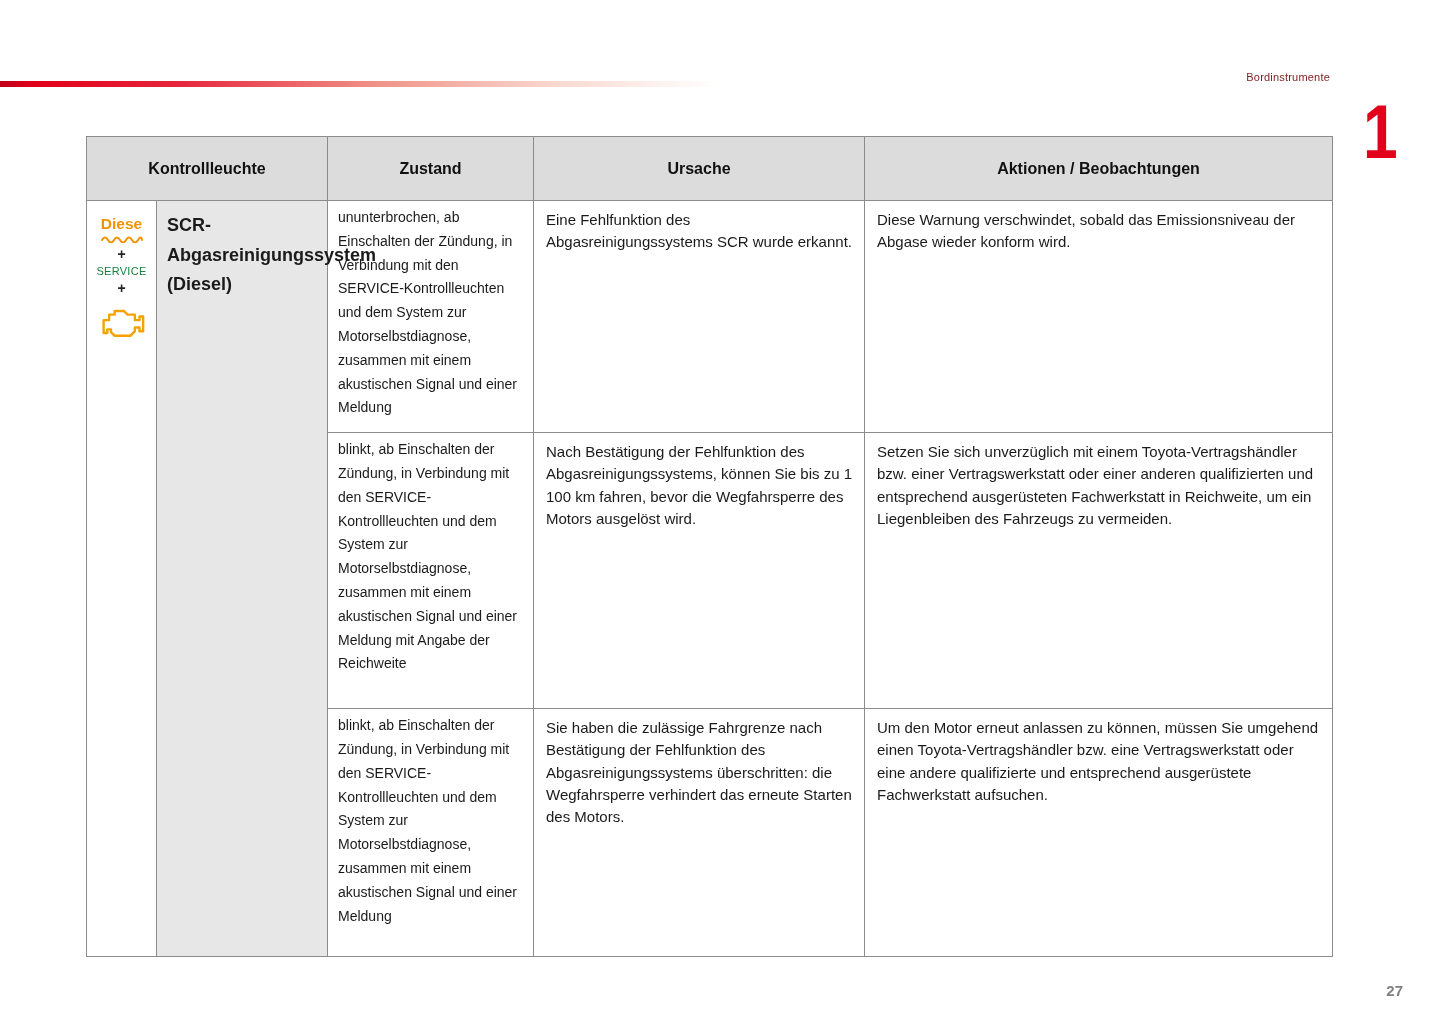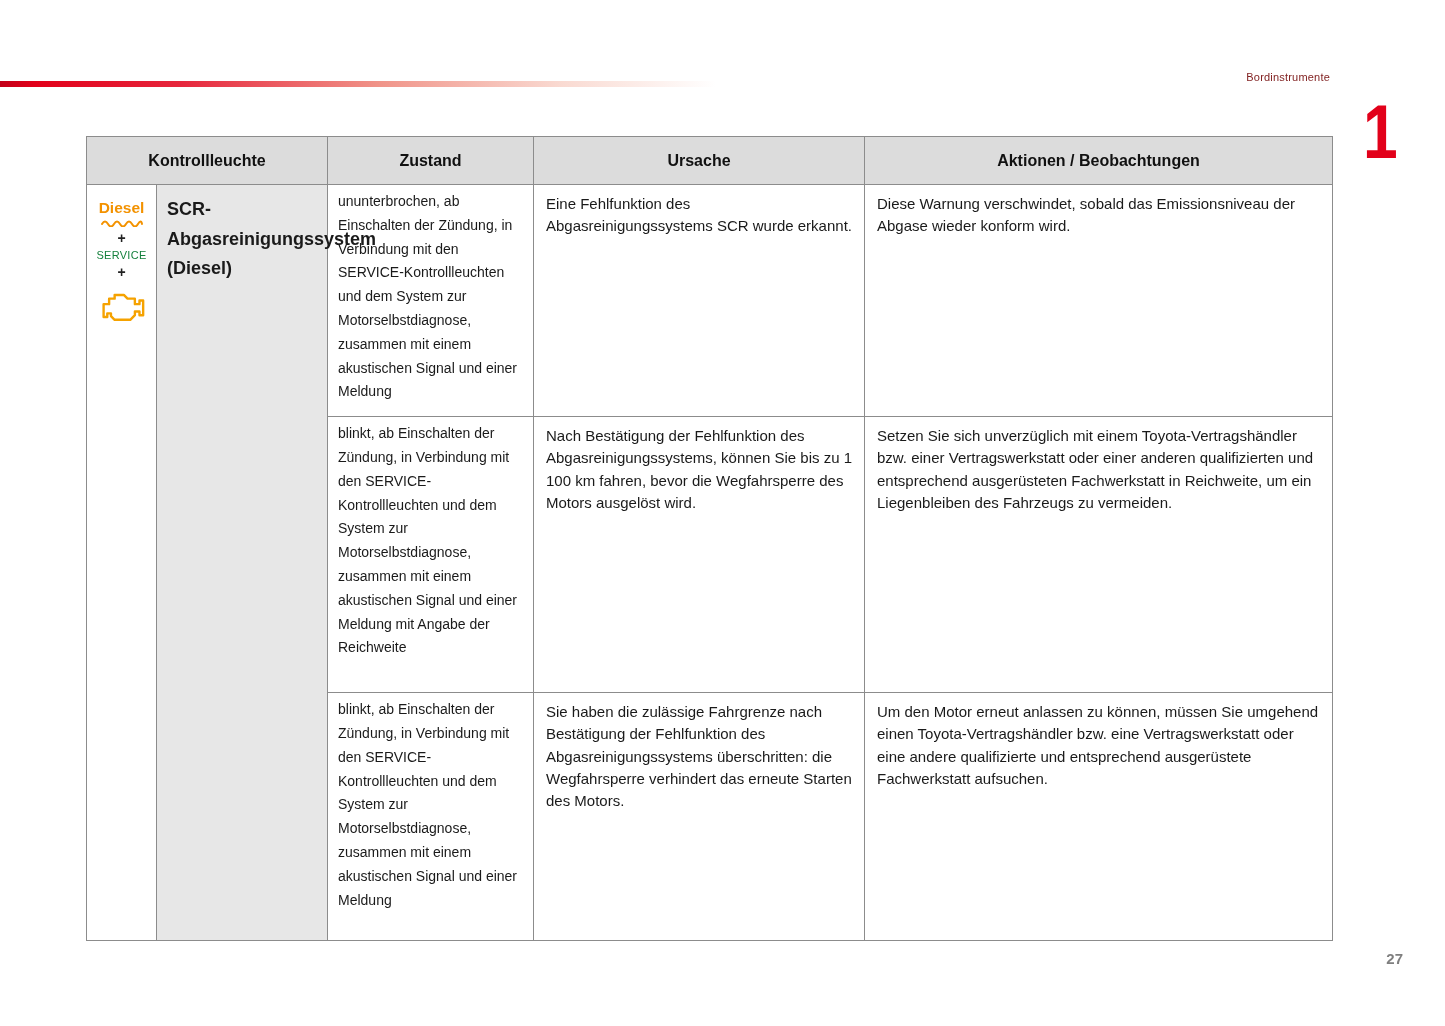--- a/index.html
+++ b/index.html
@@ -28,29 +28,29 @@
   }
 
   .chapter-num {
     position: absolute; left: 1363px; top: 94px;
     font-size: 76px; font-weight: bold; color: #e2001a;
     line-height: 1; transform: scaleX(0.82);
     transform-origin: left top;
   }
 
   .page-num {
-    position: absolute; right: 42px; top: 950px;
+    position: absolute; right: 42px; top: 982px;
     font-size: 15px; font-weight: bold; color: #7f7f7f;
   }
 
   
   .tbl-wrap { position: absolute; left: 86px; top: 136px; width: 1246px; }
   table { border-collapse: collapse; width: 100%; table-layout: fixed; }
   th, td { border: 1px solid #8c8c8c; vertical-align: top; }
-  thead tr { height: 48px; }
+  thead tr { height: 64px; }
   th {
     background: #dcdcdc;
     font-size: 16px; font-weight: bold; text-align: center;
     vertical-align: middle; color: #111;
     padding: 4px 6px;
   }
   td { background: #ffffff; }
 
   .icon-cell { text-align: center; padding-top: 14px; }
   .adblue-label { color: #f39200; font-weight: bold; font-size: 15.5px; display: block; }
@@ -102,21 +102,21 @@
         <tr>
           <th colspan="2">Kontrollleuchte</th>
           <th>Zustand</th>
           <th>Ursache</th>
           <th>Aktionen / Beobachtungen</th>
         </tr>
       </thead>
       <tbody>
         <tr class="row-1">
           <td rowspan="3" class="icon-cell">
-            <span class="adblue-label">Diesel</span>
+            <span class="adblue-label">Diese</span>
             <svg class="wave-icon" width="44" height="9" viewBox="0 0 44 9">
               <path d="M2 6 Q5 1 8 6 T14 6 T20 6 T26 6 T32 6 T38 6 T42 6" fill="none" stroke="#f39200" stroke-width="2" stroke-linecap="round"></path>
             </svg>
             <span class="plus-sign">+</span>
             <span class="service-label">SERVICE</span>
             <span class="plus-sign">+</span>
             <svg class="engine-icon" width="46" height="36" viewBox="0 0 50 36">
               <path d="M11 10 h6 V6 h10 l4 4 h8 v6 h5 v-4 h4 v16 h-4 v-4 h-5 v4 l-5 5 H17 l-4 -4 v-3 H9 v4 H5 V16 h6 z" fill="none" stroke="#f5a200" stroke-width="2.6" stroke-linejoin="round"></path>
             </svg>
           </td>

